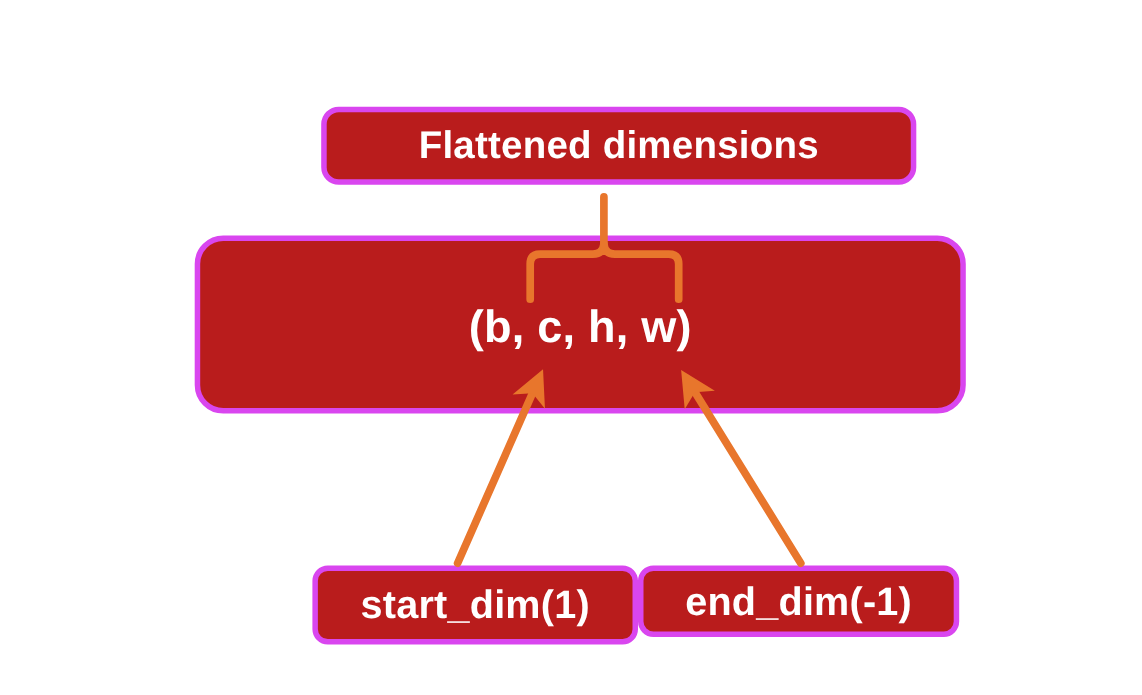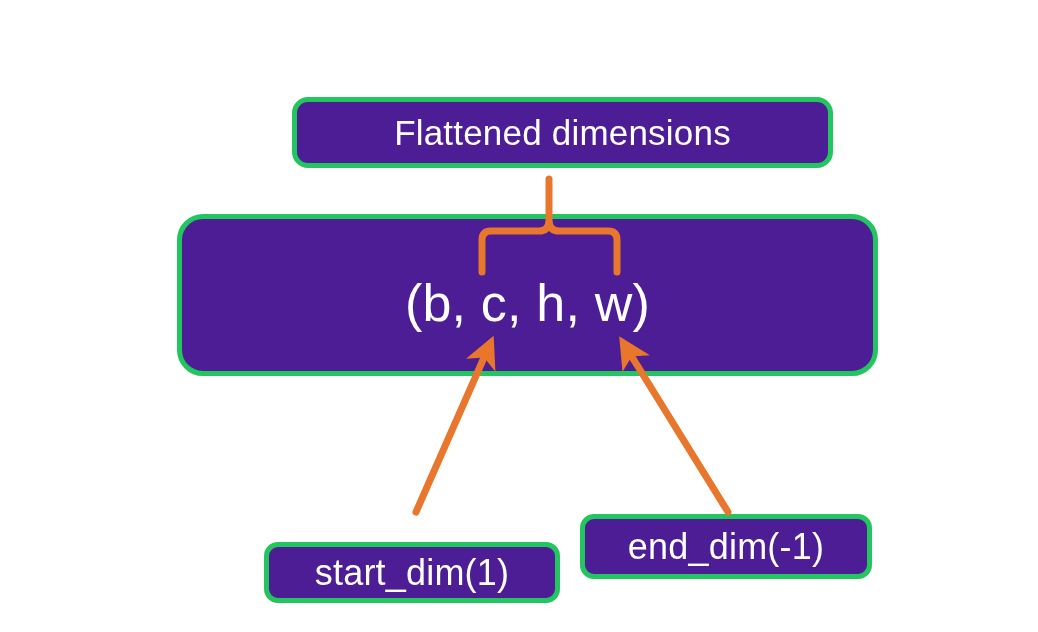--- a/index.html
+++ b/index.html
@@ -15,27 +15,27 @@
     position: relative;
     width: 1038px;
     height: 632px;
     background: #ffffff;
     overflow: hidden;
   }
   
   .node {
     position: absolute;
     box-sizing: border-box;
-    background: #4c1d95;
-    border: 5px solid #22c55e;
+    background: #b91c1c;
+    border: 5px solid #d946ef;
     display: flex;
     align-items: center;
     justify-content: center;
     color: #ffffff;
-    font-weight: 400;
+    font-weight: 700;
     letter-spacing: 0.2px;
     white-space: nowrap;
     z-index: 2;
   }
   .node-label {
     display: block;
     line-height: 1;
   }
 
   #node-flattened {
@@ -55,30 +55,29 @@
     border-radius: 26px;
     align-items: flex-start;
     justify-content: flex-start;
   }
   #node-shape .node-label {
     position: absolute;
     left: 0;
     right: 0;
     top: 58px;
     text-align: center;
-    font-size: 52px;
+    font-size: 41px;
   }
 
   #node-start-dim {
-    left: 264px;
+    left: 284px;
     top: 514px;
     width: 296px;
-    height: 61px;
+    height: 72px;
     border-radius: 14px;
-    margin-top: 28px;
   }
   #node-end-dim {
     left: 580px;
     top: 514px;
     width: 292px;
     height: 65px;
     border-radius: 14px;
   }
   #node-start-dim .node-label,
   #node-end-dim .node-label { font-size: 36px; }

